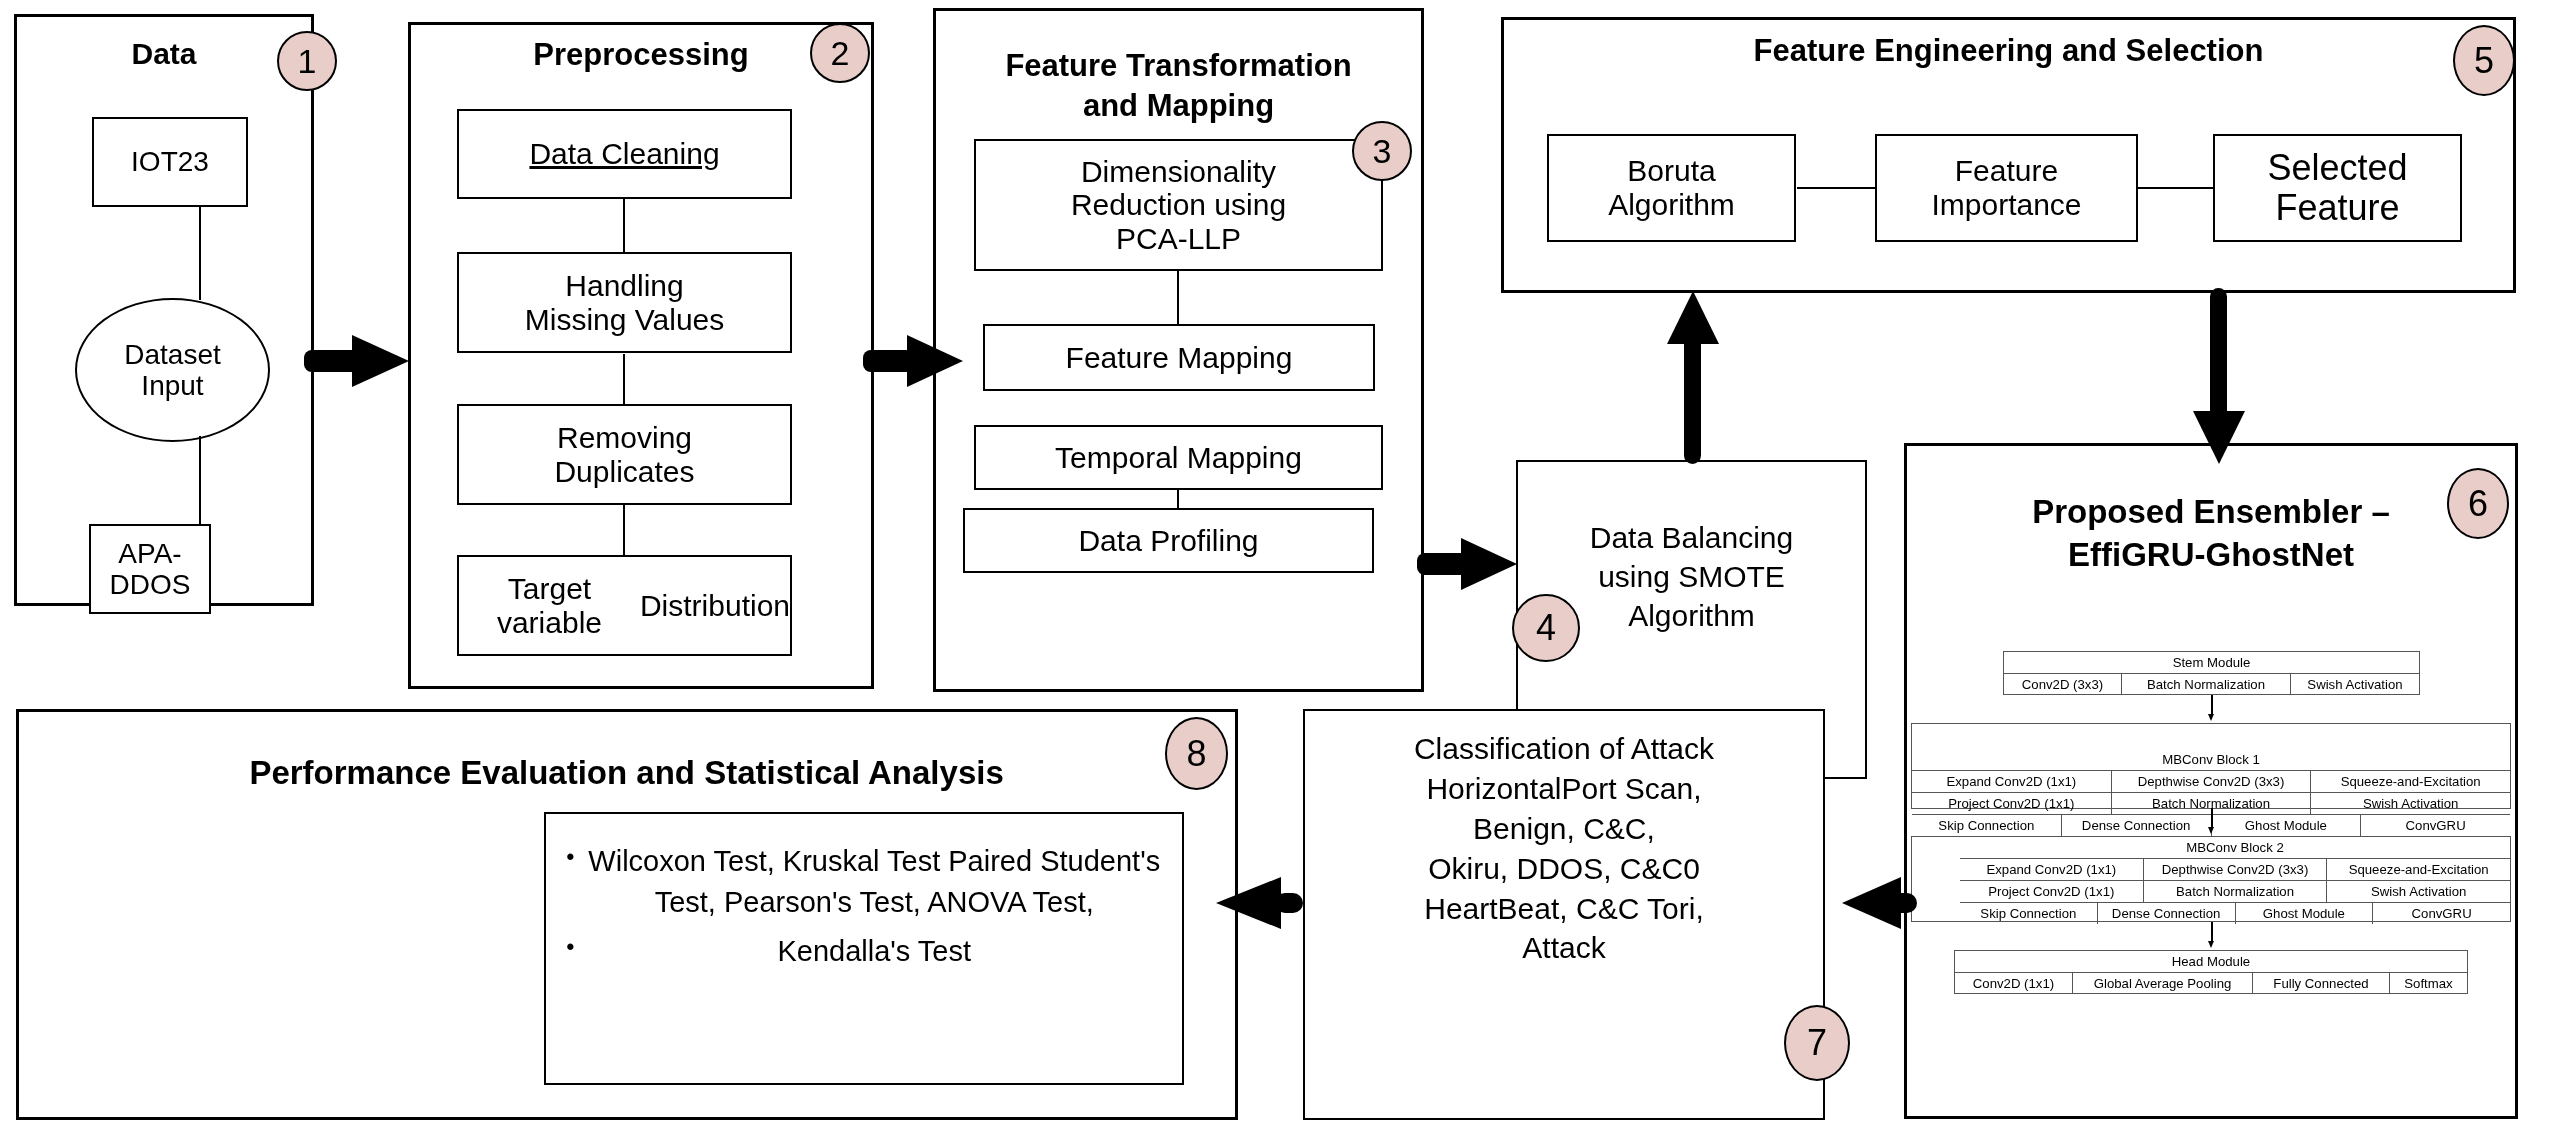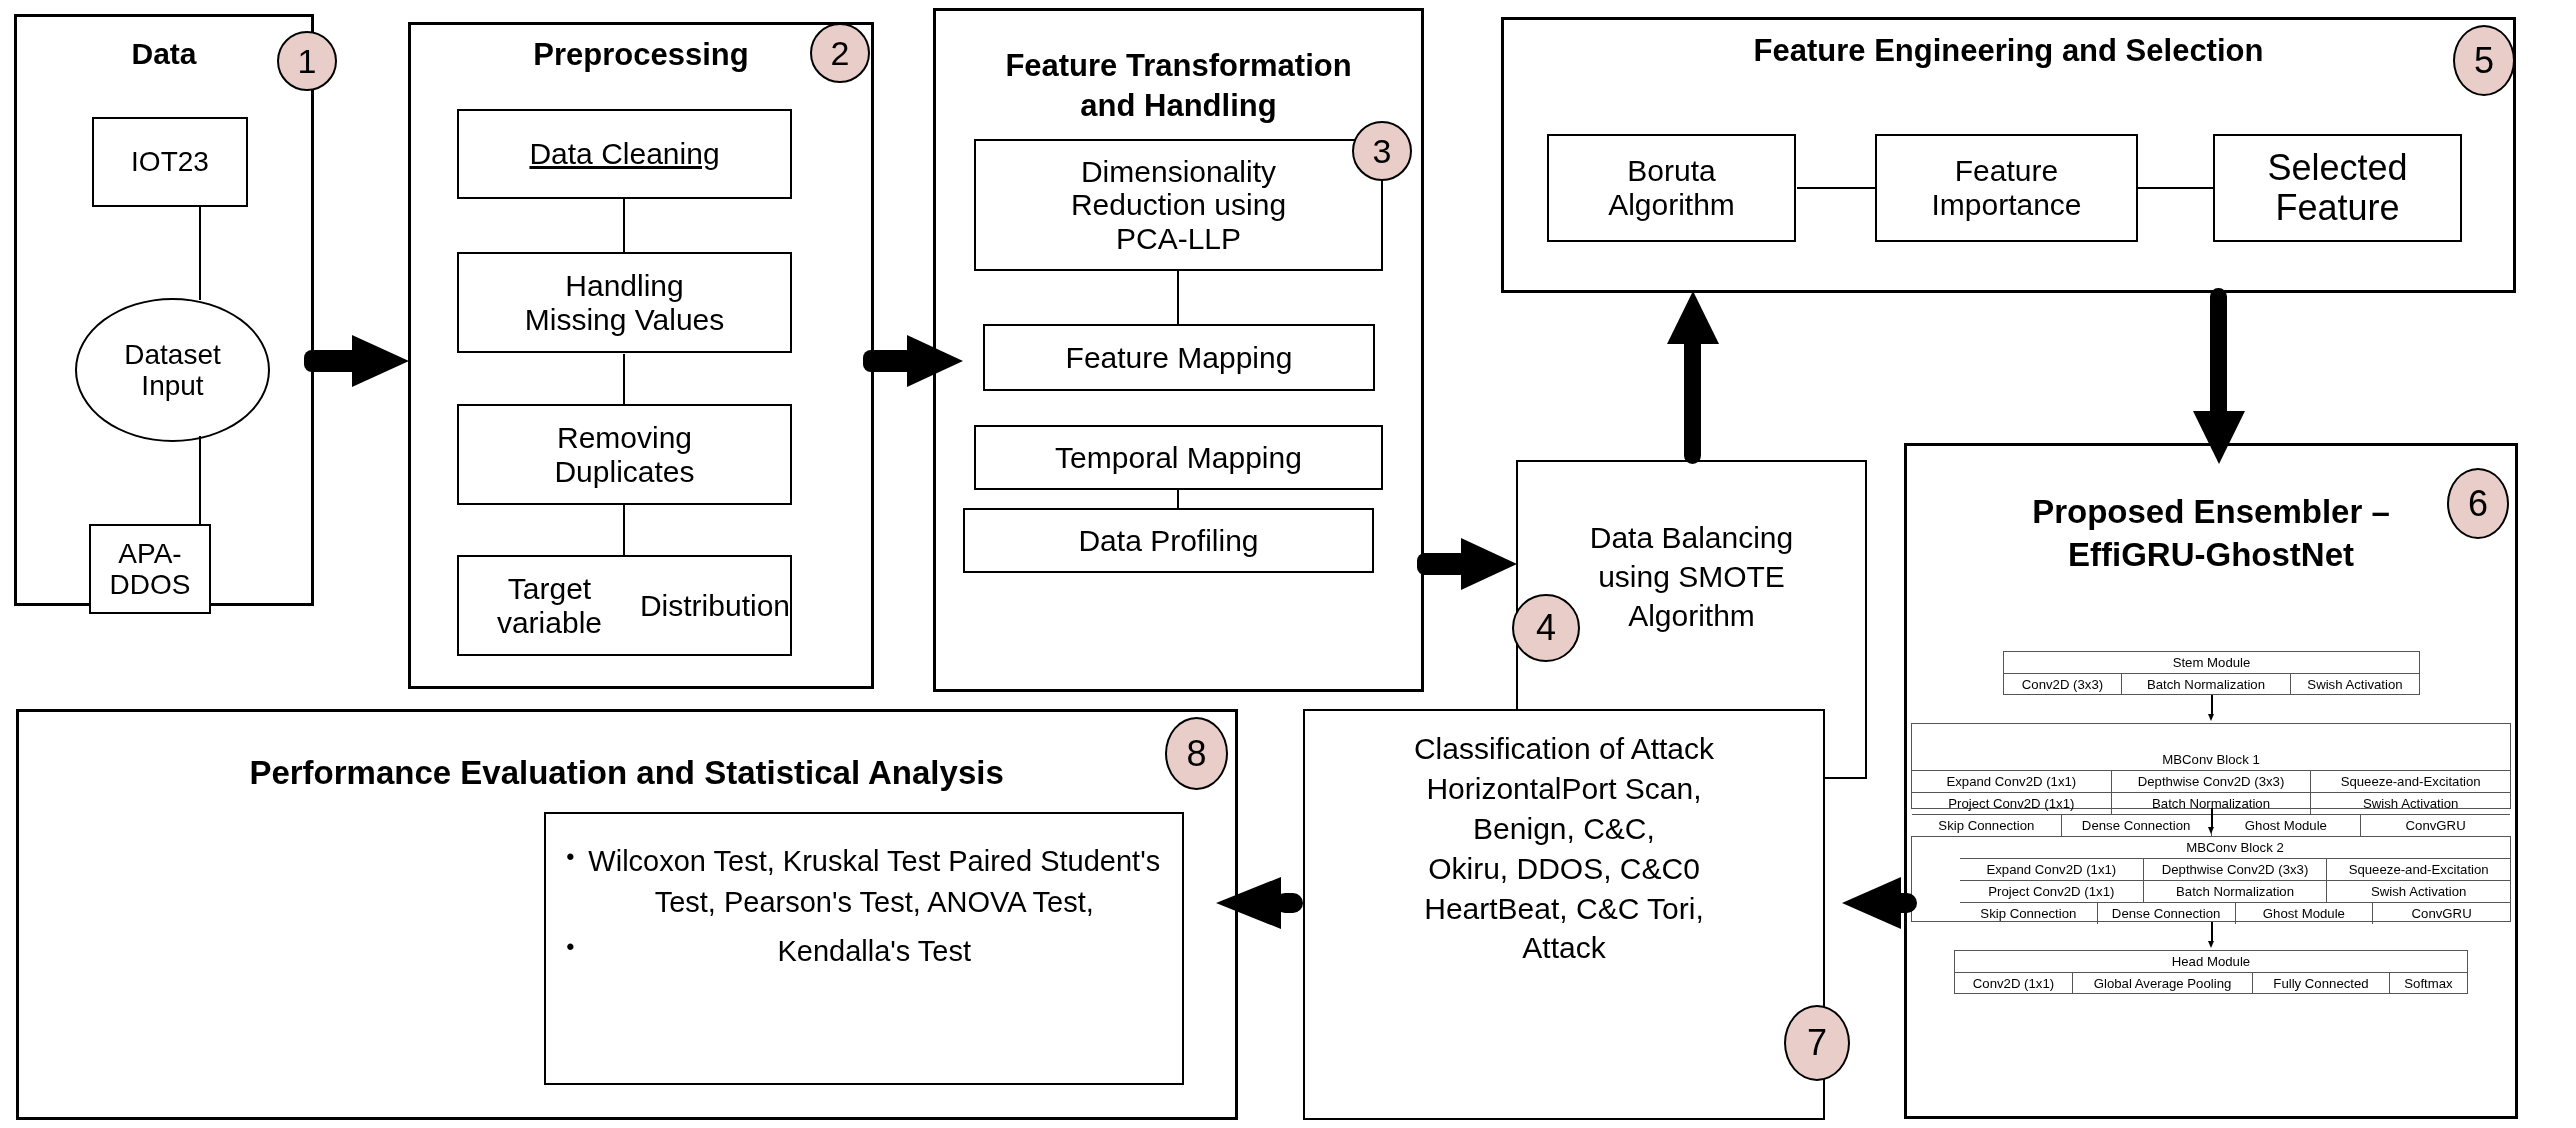--- a/index.html
+++ b/index.html
@@ -90,21 +90,21 @@
   <div class="badge" style="left:810px;top:23.4px;width:56px;height:56px;font-size:34px;">2</div>
 
   <div class="arrow-r" style="left:863px;top:335px;width:100px;height:51px;">
     <div class="shaft" style="left:0;top:15px;width:51px;height:22px;"></div>
     <div class="head" style="left:44px;top:0;border-top:26px solid transparent;border-bottom:26px solid transparent;border-left:56px solid #000;"></div>
   </div>
 
   <div class="panel" style="left:933px;top:7.8px;width:491px;height:684px;"></div>
   <div class="plain-text" style="left:933px;top:43px;width:491px;height:86px;font-size:31px;font-weight:bold;flex-direction:column;">
     <span>Feature Transformation</span>
-    <span>and Handling</span>
+    <span>and Mapping</span>
   </div>
   <div class="node" style="left:974px;top:139px;width:409px;height:132px;font-size:30px;flex-direction:column;">
     <span>Dimensionality</span>
     <span>Reduction using</span>
     <span>PCA-LLP</span>
   </div>
   <div class="vline" style="left:1177px;top:271px;height:56px;"></div>
   <div class="node" style="left:983px;top:324px;width:392px;height:67px;font-size:30px;">Feature Mapping</div>
   <div class="node" style="left:974px;top:425px;width:409px;height:65px;font-size:30px;">Temporal Mapping</div>
   <div class="vline" style="left:1177px;top:489px;height:23.4px;"></div>

